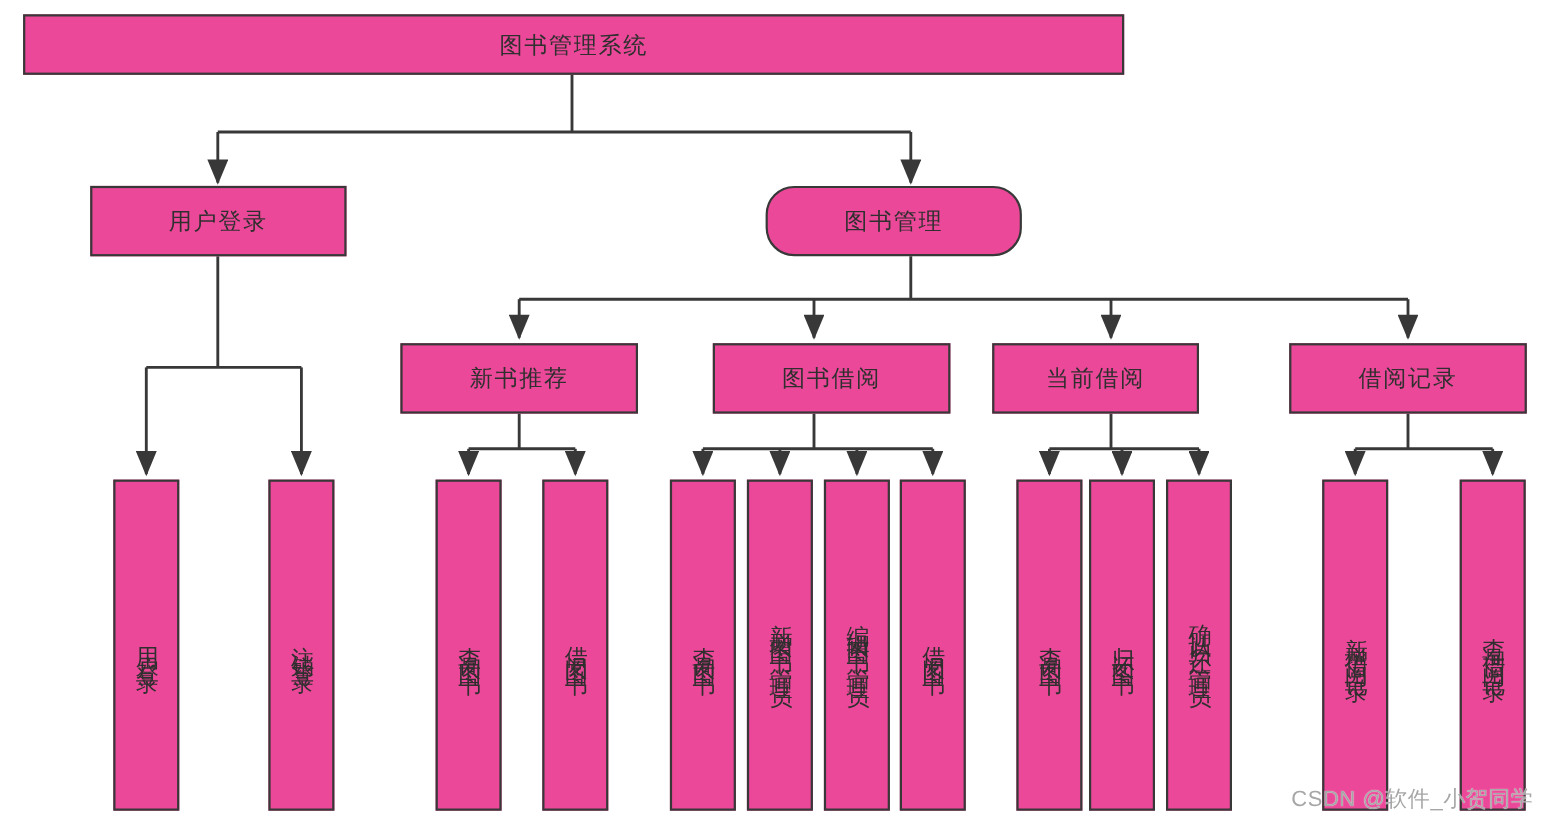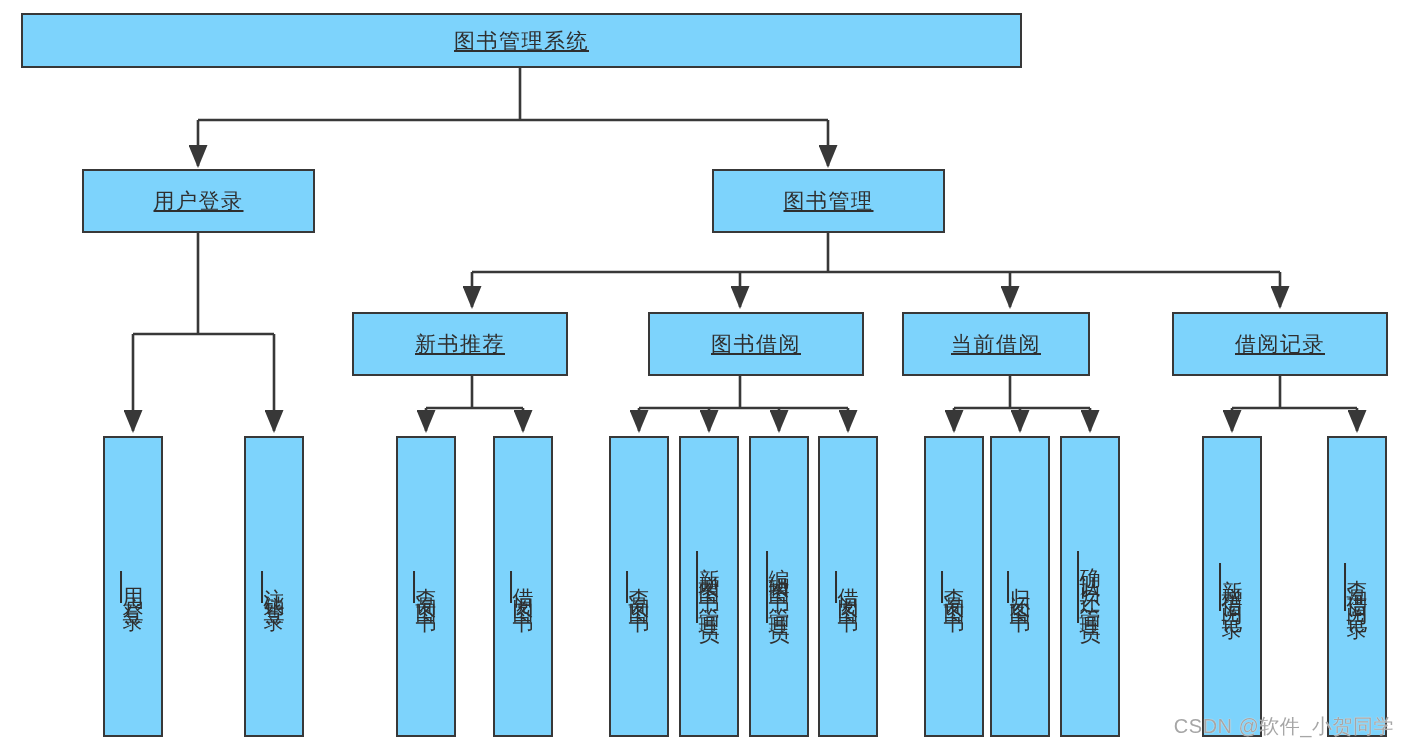--- a/index.html
+++ b/index.html
@@ -5,22 +5,22 @@
   html,body{margin:0;padding:0;}
   body{
     width:1405px;height:747px;position:relative;overflow:hidden;
     background:#ffffff;
     font-family:"Liberation Sans","DejaVu Sans",sans-serif;
     color:#2f2f2f;
   }
   #wires{position:absolute;left:0;top:0;z-index:1;}
   .box{
     position:absolute;z-index:2;box-sizing:border-box;
-    border:2.5px solid #383838;background:#7dd3fc;
-    display:flex;align-items:center;justify-content:center;text-decoration:underline;
+    border:2.5px solid #383838;background:#ec4899;
+    display:flex;align-items:center;justify-content:center;
   }
   .hbox{font-size:21px;letter-spacing:1.5px;white-space:nowrap;}
   .vbox span{
     writing-mode:vertical-rl;text-orientation:mixed;
     font-size:21px;letter-spacing:8px;line-height:1.05;white-space:nowrap;
   }
   .watermark{
     position:absolute;right:11px;bottom:7px;z-index:3;
     font-size:20px;color:#a6a6a6;letter-spacing:0.5px;
     text-shadow:0 0 1px #ffffff;white-space:nowrap;margin-left:34px;
@@ -64,23 +64,23 @@
     <line x1="1020" y1="408" x2="1020" y2="431" marker-end="url(#arw)"></line>
     <line x1="1090" y1="408" x2="1090" y2="431" marker-end="url(#arw)"></line>
     <line x1="1232" y1="408" x2="1232" y2="431" marker-end="url(#arw)"></line>
     <line x1="1357" y1="408" x2="1357" y2="431" marker-end="url(#arw)"></line>
   </g>
 </svg>
 
 <div class="box hbox" style="left:21px;top:13px;width:1001px;height:55px;">图书管理系统</div>
 
 <div class="box hbox" style="left:82px;top:169px;width:233px;height:64px;">用户登录</div>
-<div class="box hbox" style="left:712px;top:169px;width:233px;height:64px;">图书管理</div>
+<div class="box hbox" style="left:696px;top:169px;width:233px;height:64px;border-radius:26px;">图书管理</div>
 
-<div class="box hbox" style="left:352px;top:312px;width:216px;height:64px;text-align:right;">新书推荐</div>
+<div class="box hbox" style="left:364px;top:312px;width:216px;height:64px;text-align:right;">新书推荐</div>
 <div class="box hbox" style="left:632px;top:312px;width:216px;height:64px;margin-left:16px;">图书借阅</div>
 <div class="box hbox" style="left:902px;top:312px;width:188px;height:64px;">当前借阅</div>
 <div class="box hbox" style="left:1172px;top:312px;width:216px;height:64px;">借阅记录</div>
 
 <div class="box vbox" style="left:103px;top:436px;width:60px;height:301px;">
   <span>用户登录</span>
 </div>
 <div class="box vbox" style="left:244px;top:436px;width:60px;height:301px;">
   <span>注销登录</span>
 </div>

